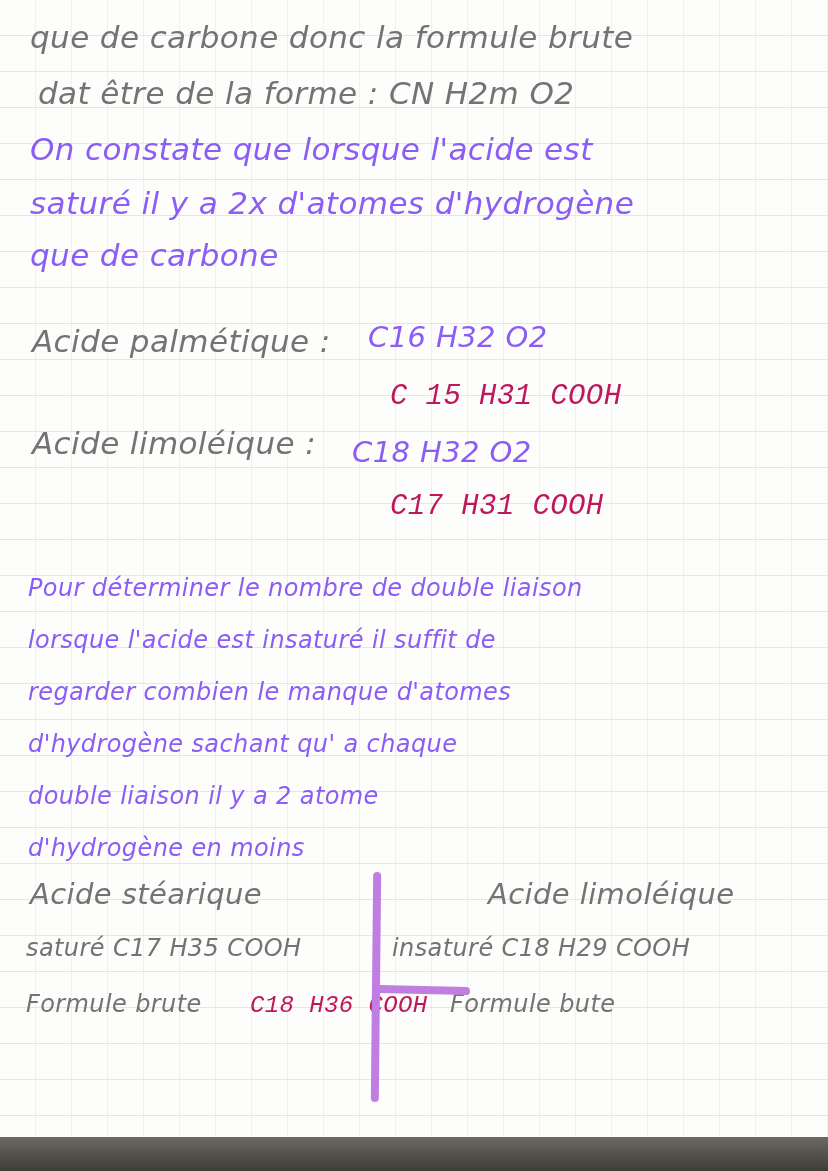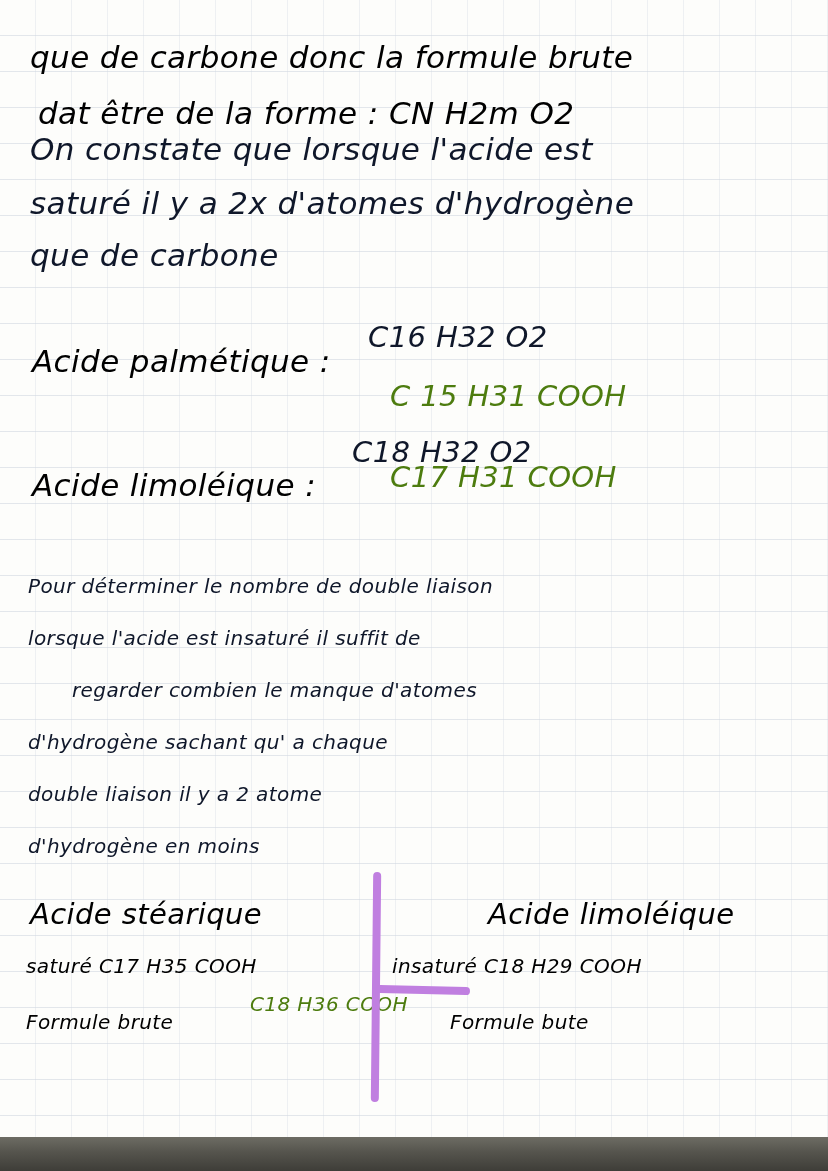--- a/index.html
+++ b/index.html
@@ -61,26 +61,26 @@
     height: 1137px;
   }
   .ln {
     position: absolute;
     white-space: pre;
     font-family: "DejaVu Sans", sans-serif;
     font-style: italic;
     letter-spacing: 0.4px;
     line-height: 1;
   }
-  .pink   { color: #000000; margin-top: 20px; }
-  .red    { color: #0f172a; }
-  .blue   { color: #4d7c0f; }
+  .pink   { color: #737373; }
+  .red    { color: #8b5cf6; }
+  .blue   { color: #be185d; font-family: Liberation Mono, monospace; }
   .sz32 { font-size: 31px; }
   .sz30 { font-size: 29px; }
-  .sz28 { font-size: 20px; }
+  .sz28 { font-size: 24px; }
   
   #bracket {
     position: absolute;
     left: 372px;
     top: 872px;
     width: 100px;
     height: 230px;
     pointer-events: none;
   }
   #bracket .v {
@@ -121,31 +121,31 @@
     <div class="ln red sz32" style="left:30px; top:188px;">saturé il y a 2x d'atomes d'hydrogène</div>
 
     <div class="ln red sz32" style="left:30px; top:240px;">que de carbone</div>
 
     <div class="ln pink sz32" style="left:32px; top:326px;">Acide palmétique :</div>
 
     <div class="ln red sz30" style="left:368px; top:323px;">C16 H32 O2</div>
 
     <div class="ln blue sz30" style="left:390px; top:382px;">C 15 H31 COOH</div>
 
-    <div class="ln pink sz32" style="left:32px; top:450px;">Acide limoléique :</div>
+    <div class="ln pink sz32" style="left:32px; top:428px;">Acide limoléique :</div>
 
     <div class="ln red sz30" style="left:352px; top:438px;">C18 H32 O2</div>
 
-    <div class="ln blue sz30" style="left:390px; top:463px;">C17 H31 COOH</div>
+    <div class="ln blue sz30" style="left:390px; top:492px;">C17 H31 COOH</div>
 
     <div class="ln red sz28" style="left:28px; top:576px;">Pour déterminer le nombre de double liaison</div>
 
     <div class="ln red sz28" style="left:28px; top:628px;">lorsque l'acide est insaturé il suffit de</div>
 
-    <div class="ln red sz28" style="left:28px; top:680px;margin-left:44px;">regarder combien le manque d'atomes</div>
+    <div class="ln red sz28" style="left:28px; top:680px;">regarder combien le manque d'atomes</div>
 
     <div class="ln red sz28" style="left:28px; top:732px;">d'hydrogène sachant qu' a chaque</div>
 
     <div class="ln red sz28" style="left:28px; top:784px;">double liaison il y a 2 atome</div>
 
     <div class="ln red sz28" style="left:28px; top:836px;">d'hydrogène en moins</div>
 
     <div class="ln pink sz30" style="left:30px; top:880px;">Acide stéarique</div>
 
     <div class="ln pink sz30" style="left:488px; top:880px;">Acide limoléique</div>

